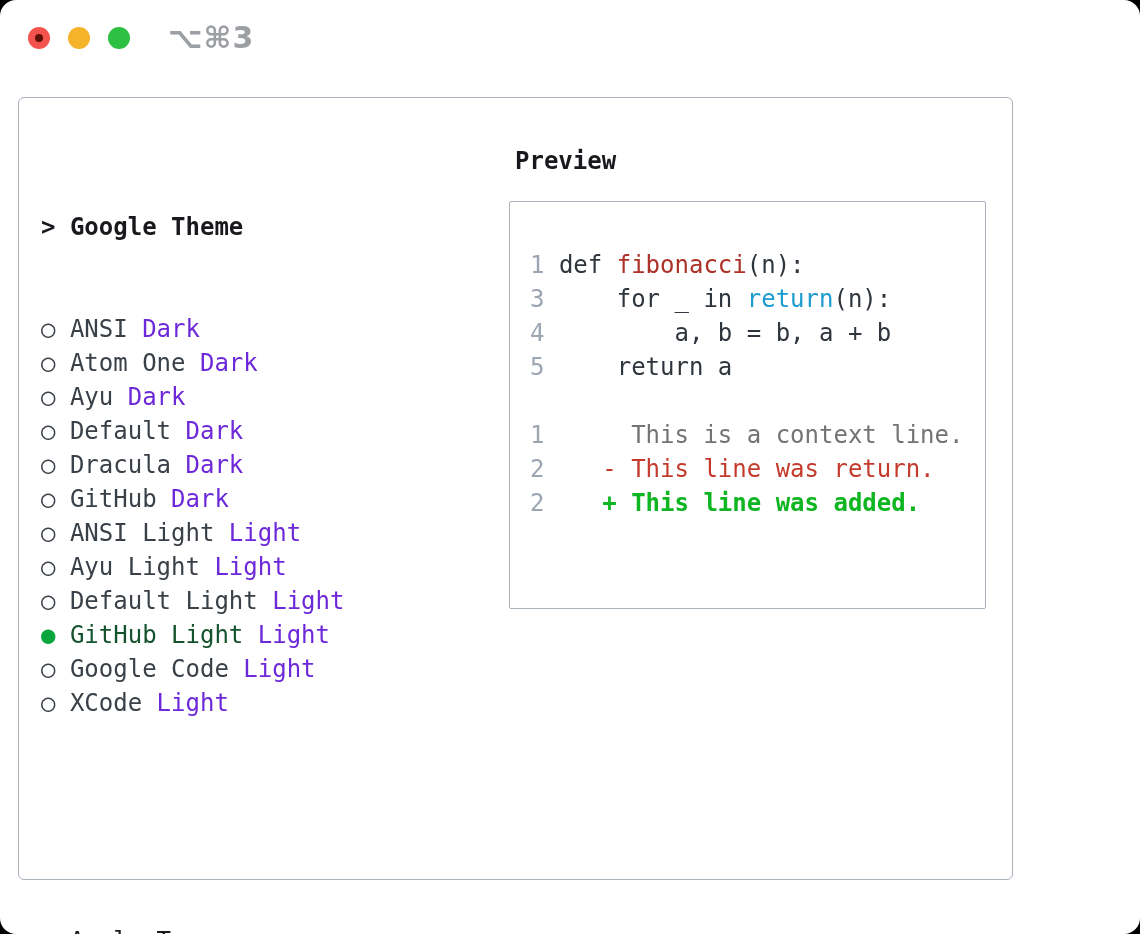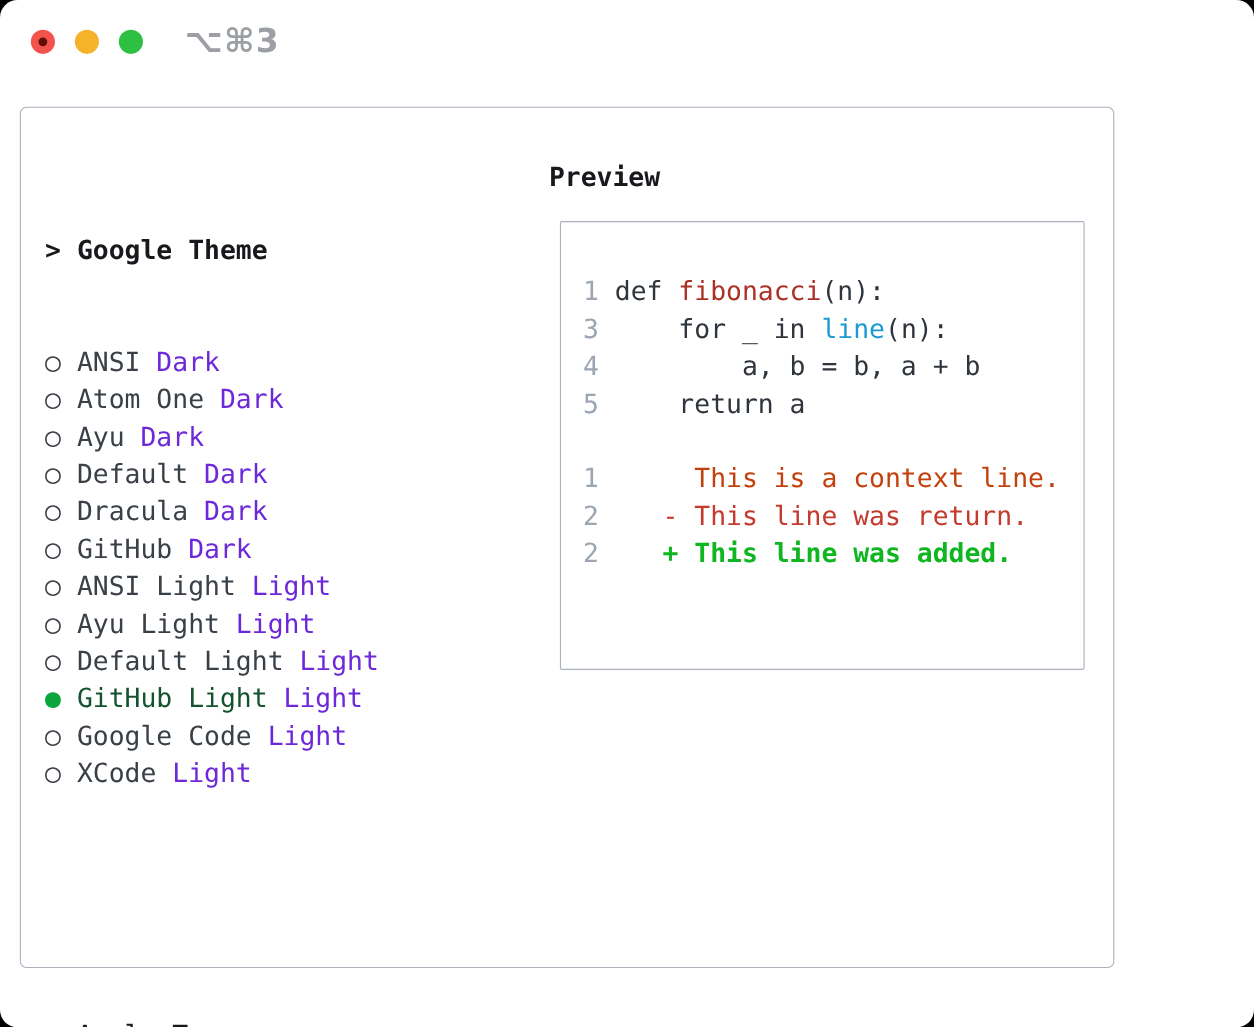--- a/index.html
+++ b/index.html
@@ -35,36 +35,36 @@
   .hdr{font-weight:bold;color:#17191c;}
   .variant{color:#6d28d9;}
   .radio{color:#3a4047;}
   .radio.on{color:#0aa53c;}
   .tname{color:#3a4047;}
   .sel .tname{color:#14532d;}
   .apply-block{margin-top:34px;}
   .apply-hdr{color:#17191c;padding-left:2ch;}
   
   .preview-label{
-    position:absolute;left:480px;top:46px;
+    position:absolute;left:496px;top:46px;
     font-size:24px;line-height:34px;font-weight:bold;color:#17191c;white-space:pre;
   }
   .preview-box{
     position:absolute;left:490px;top:103px;width:477px;height:408px;
     border:1.5px solid #a9b1bb;border-radius:2px;box-sizing:border-box;
     padding:46px 0 12px 20px;overflow:hidden;background:#ffffff;
     font-size:24px;line-height:34px;
   }
   .code-line{white-space:pre;height:34px;}
   .ln{display:inline-block;width:2ch;color:#9ba6b2;}
   .c-text{color:#2f353c;}
   .c-func{color:#ac3126;}
   .c-number{color:#0e7c87;}
   .c-builtin{color:#1b9bd0;}
-  .c-muted{color:#c2410c;}
+  .c-muted{color:#737373;}
   .c-deleted{color:#c43a2d;}
   .c-added{color:#0fb621;font-weight:bold;}
 </style>
 </head>
 <body>
 
 <div class="window">
 
   <div class="titlebar">
     <div class="lights">
@@ -86,21 +86,21 @@
         
       </div>
 
       
     </div>
 
     <div class="preview-label">Preview</div>
 
     <div class="preview-box">
         <div class="code-line"><span class="ln">1</span><span class="c-text">def </span><span class="c-func">fibonacci</span><span class="c-text">(n):</span></div>
-        <div class="code-line"><span class="ln">3</span><span class="c-text">    for _ in </span><span class="c-builtin">line</span><span class="c-text">(n):</span></div>
+        <div class="code-line"><span class="ln">3</span><span class="c-text">    for _ in </span><span class="c-builtin">return</span><span class="c-text">(n):</span></div>
         <div class="code-line"><span class="ln">4</span><span class="c-text">        a, b = b, a + b</span></div>
         <div class="code-line"><span class="ln">5</span><span class="c-text">    return a</span></div>
         <div class="code-line"><span class="ln"></span></div>
         <div class="code-line"><span class="ln">1</span><span class="c-muted">     This is a context line.</span></div>
         <div class="code-line"><span class="ln">2</span><span class="c-deleted">   - This line was return.</span></div>
         <div class="code-line"><span class="ln">2</span><span class="c-added">   + This line was added.</span></div>
       </div>
 
   </div>
 </div>

